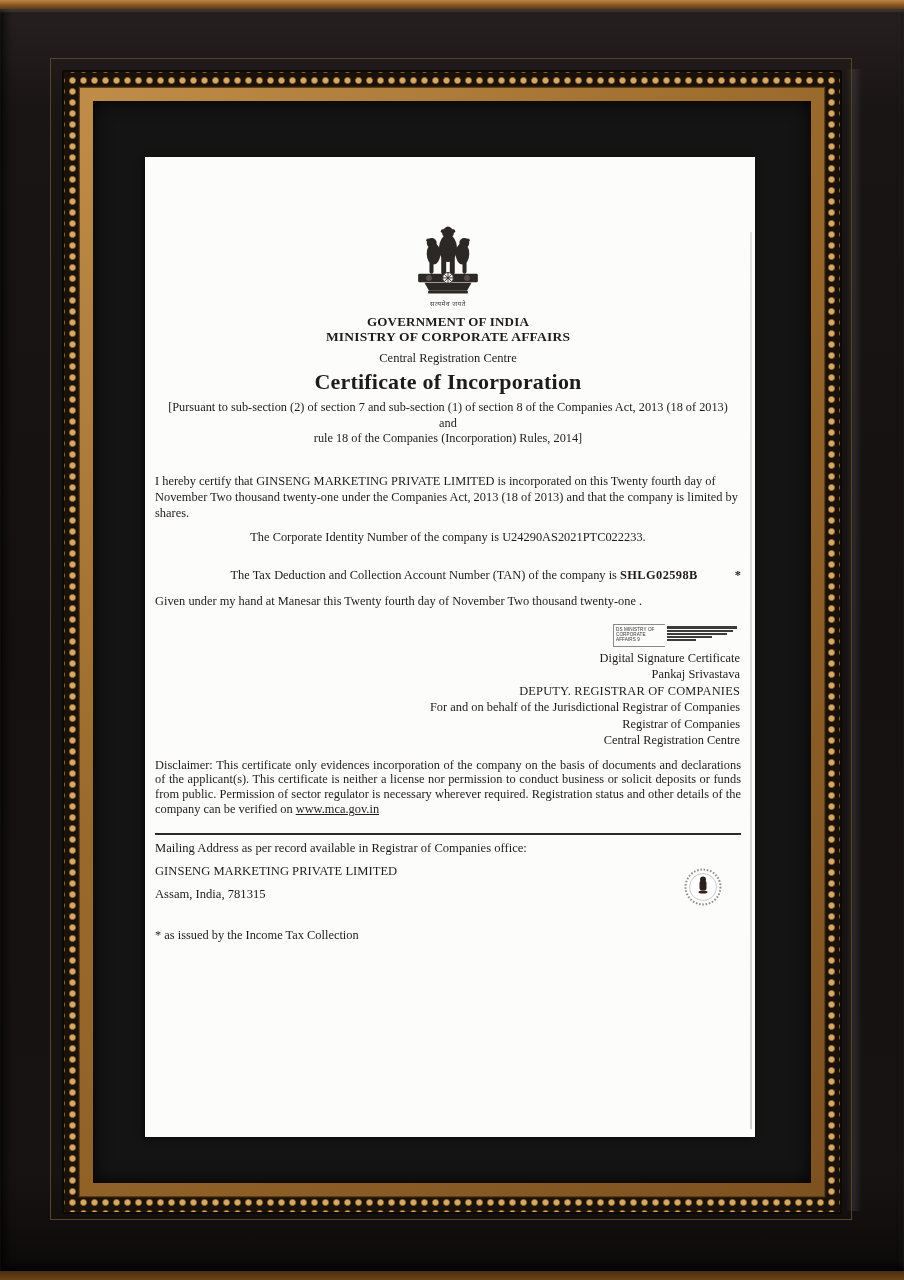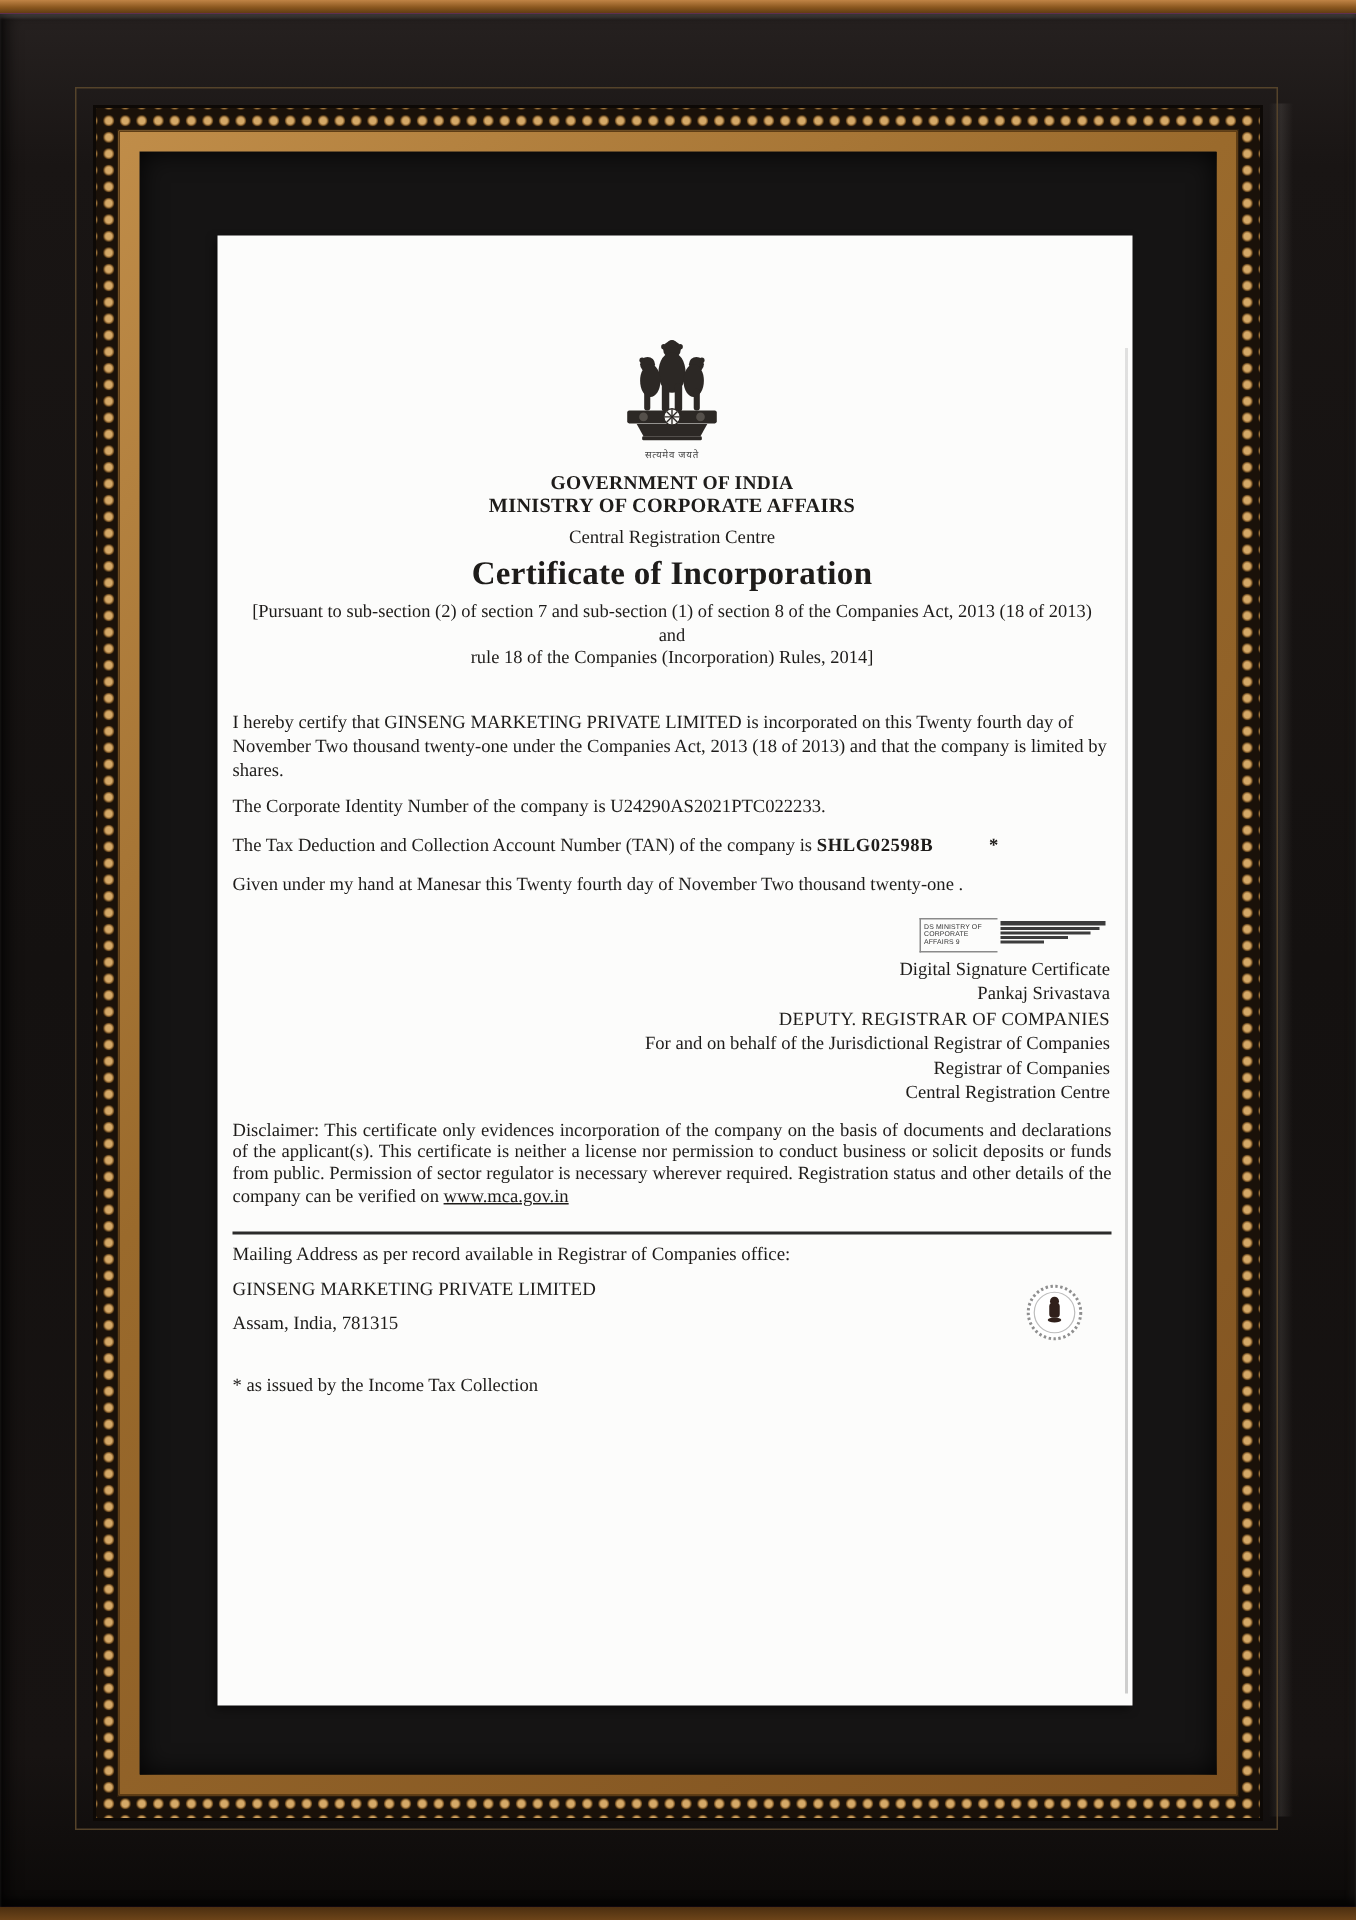--- a/index.html
+++ b/index.html
@@ -1,16 +1,16 @@
 <!DOCTYPE html>
 <html><head>
 <meta charset="utf-8">
 <style>
   html,body{margin:0;padding:0;background:#000;}
-  #stage{position:relative;width:904px;height:1280px;overflow:hidden;background:#d946ef;
+  #stage{position:relative;width:904px;height:1280px;overflow:hidden;background:#22c55e;
          font-family:"Liberation Serif", serif;}
 
   
   .wood-top{position:absolute;left:0;top:0;width:904px;height:9px;
     background:linear-gradient(#c08446,#8a571f 55%,#5e3a12);}
   .wood-bottom{position:absolute;left:0;top:1271px;width:904px;height:9px;
     background:linear-gradient(#4a2e10,#6d4419);}
   .frame-black{position:absolute;left:0;top:9px;width:904px;height:1262px;
     background:linear-gradient(180deg,#262120 0%,#191514 8%,#141110 50%,#171312 92%,#0c0a09 100%);
     box-shadow:inset 0 3px 2px rgba(255,255,255,.12), inset 0 -4px 6px rgba(0,0,0,.8),
@@ -40,23 +40,23 @@
   .center{text-align:center;}
   .emblem-wrap{text-align:center;line-height:0;}
   .emblem-motto{font-size:6.5px;color:#454545;letter-spacing:.5px;line-height:10px;}
   .gov1{font-weight:bold;font-size:13px;line-height:15px;letter-spacing:.2px;margin-top:5px;}
   .gov2{font-weight:bold;font-size:13.5px;line-height:15px;letter-spacing:.2px;}
   .crc{font-size:12.5px;margin-top:7px;}
   .cert-title{font-weight:bold;font-size:22px;margin-top:3px;letter-spacing:.2px;}
   .subtitle{font-size:12.3px;line-height:15.5px;margin:5px auto 0;width:99%;}
   .body-par{font-size:12.4px;line-height:16px;margin-top:26px;text-align:left;}
   .row{font-size:12.4px;margin-top:0;text-align:left;}
-  .row-cin{margin-top:9px;}
+  .row-cin{margin-top:9px;text-align:center;}
   .row-pan{margin-top:12px;}
-  .row-tan{margin-top:11px;}
+  .row-tan{margin-top:23px;text-align:right;}
   .row-given{margin-top:11px;}
   .val-bold{font-weight:bold;letter-spacing:.4px;}
   .star{display:inline-block;margin-left:34px;font-weight:bold;}
 
   
   .stamp-line{margin-top:15px;display:flex;justify-content:flex-end;padding-right:6px;}
   .stamp{width:122px;height:23px;display:flex;}
   .stamp-left{width:52px;border:1px solid #8a8a8a;border-right:none;box-sizing:border-box;
     font-family:"Liberation Sans",sans-serif;font-size:4.6px;line-height:5.4px;
     color:#333;padding:2px 1px 0 2px;text-transform:uppercase;letter-spacing:.1px;}

